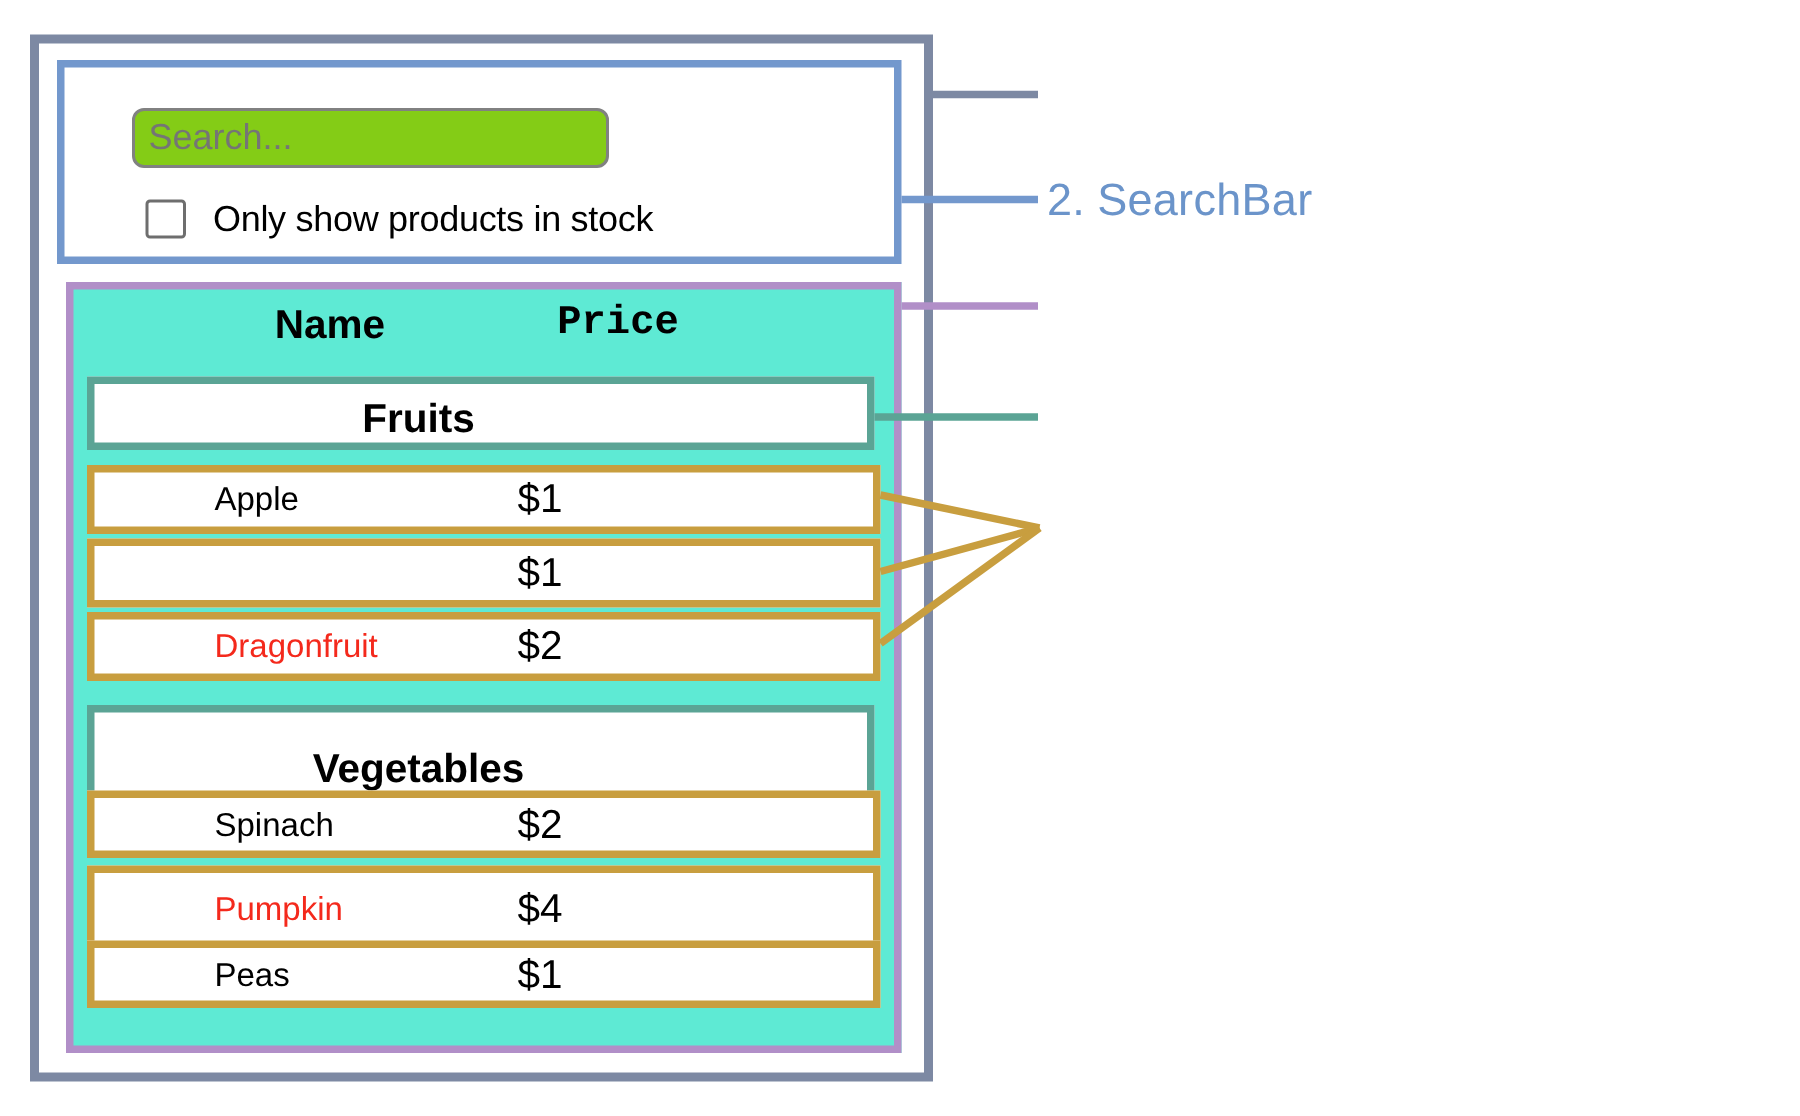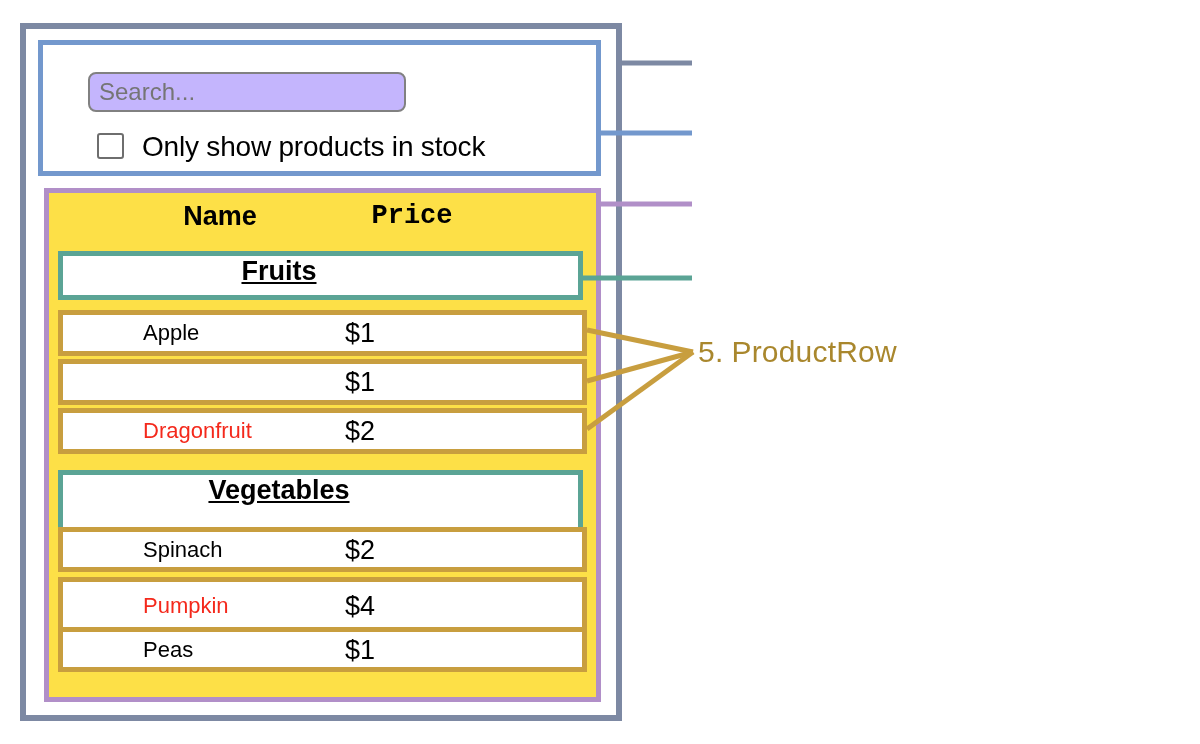--- a/index.html
+++ b/index.html
@@ -12,45 +12,45 @@
     position:absolute;left:20px;top:23px;width:602px;height:698px;
     border:6px solid var(--filterable-product-table);box-sizing:border-box;background:#fff;
   }
   #searchbar-box{
     position:absolute;left:12px;top:11px;width:563px;height:136px;
     border:5px solid var(--search-bar);box-sizing:border-box;background:#fff;
   }
   #search-input{
     position:absolute;left:45px;top:27px;width:318px;height:40px;box-sizing:border-box;
     border:2px solid #818181;border-radius:8px;padding:0 0 0 9px;
-    font-family:"Liberation Sans",sans-serif;font-size:24px;color:#222;outline:none;background:#c4b5fd;
+    font-family:"Liberation Sans",sans-serif;font-size:24px;color:#222;outline:none;background:#84cc16;
   }
   #search-input::placeholder{color:#757575;opacity:1;}
   #stock-checkbox{
     position:absolute;left:54px;top:88px;width:27px;height:26px;box-sizing:border-box;
     border:2px solid #6e6e6e;border-radius:3px;background:#fff;cursor:pointer;
   }
   #stock-label{
     position:absolute;left:99px;top:88px;height:26px;line-height:27px;
-    font-size:28px;letter-spacing:-0.2px;white-space:nowrap;
+    font-size:24px;letter-spacing:-0.2px;white-space:nowrap;
   }
   #producttable-box{
     position:absolute;left:18px;top:159px;width:557px;height:514px;
-    border:5px solid var(--product-table);box-sizing:border-box;background:#fde047;
+    border:5px solid var(--product-table);box-sizing:border-box;background:#5eead4;
   }
   .col-header{
     position:absolute;top:8px;transform:translateX(-50%);
     font-weight:bold;font-size:27px;white-space:nowrap;
   }
   #col-header-name{left:171px;}
   #col-header-price{left:363px;font-family:Liberation Mono, monospace;}
   .category-row{
     position:absolute;left:9px;width:525px;box-sizing:border-box;
     border:5px solid var(--product-category-row);background:#fff;
-    display:flex;align-items:flex-start;text-decoration:underline;
+    display:flex;align-items:flex-end;
   }
   .category-label{
     width:100%;text-align:center;padding-right:83px;
     font-weight:bold;font-size:27px;
   }
   .product-row{
     position:absolute;left:9px;width:529px;box-sizing:border-box;
     border:5px solid var(--product-row);background:#fff;
   }
   .row-name{position:absolute;left:48px;top:50%;transform:translateY(-50%);font-size:22px;white-space:nowrap;margin-left:32px;}
@@ -124,22 +124,22 @@
         <span class="row-name out-of-stock">Pumpkin</span>
         <span class="row-price">$4</span>
       </div>
       <div id="row-peas" class="product-row">
         <span class="row-name">Peas</span>
         <span class="row-price">$1</span>
       </div>
     </div>
   </div>
 
-  <div id="legend-5" class="legend-item">
-    <span class="legend-num">5.</span><span>ProductRow</span>
+  <div id="legend-2" class="legend-item">
+    <span class="legend-num">2.</span><span>SearchBar</span>
   </div>
 
   <svg id="connector-svg" viewBox="0 0 1200 744">
     <line x1="622" y1="63" x2="692" y2="63" style="stroke:var(--filterable-product-table);stroke-width:5"></line>
     <line x1="601" y1="133" x2="692" y2="133" style="stroke:var(--search-bar);stroke-width:5"></line>
     <line x1="601" y1="204" x2="692" y2="204" style="stroke:var(--product-table);stroke-width:5"></line>
     <line x1="583" y1="278" x2="692" y2="278" style="stroke:var(--product-category-row);stroke-width:5"></line>
     <line x1="587" y1="330" x2="693" y2="352" style="stroke:var(--product-row);stroke-width:5"></line>
     <line x1="587" y1="381" x2="693" y2="352" style="stroke:var(--product-row);stroke-width:5"></line>
     <line x1="587" y1="429" x2="693" y2="352" style="stroke:var(--product-row);stroke-width:5"></line>

